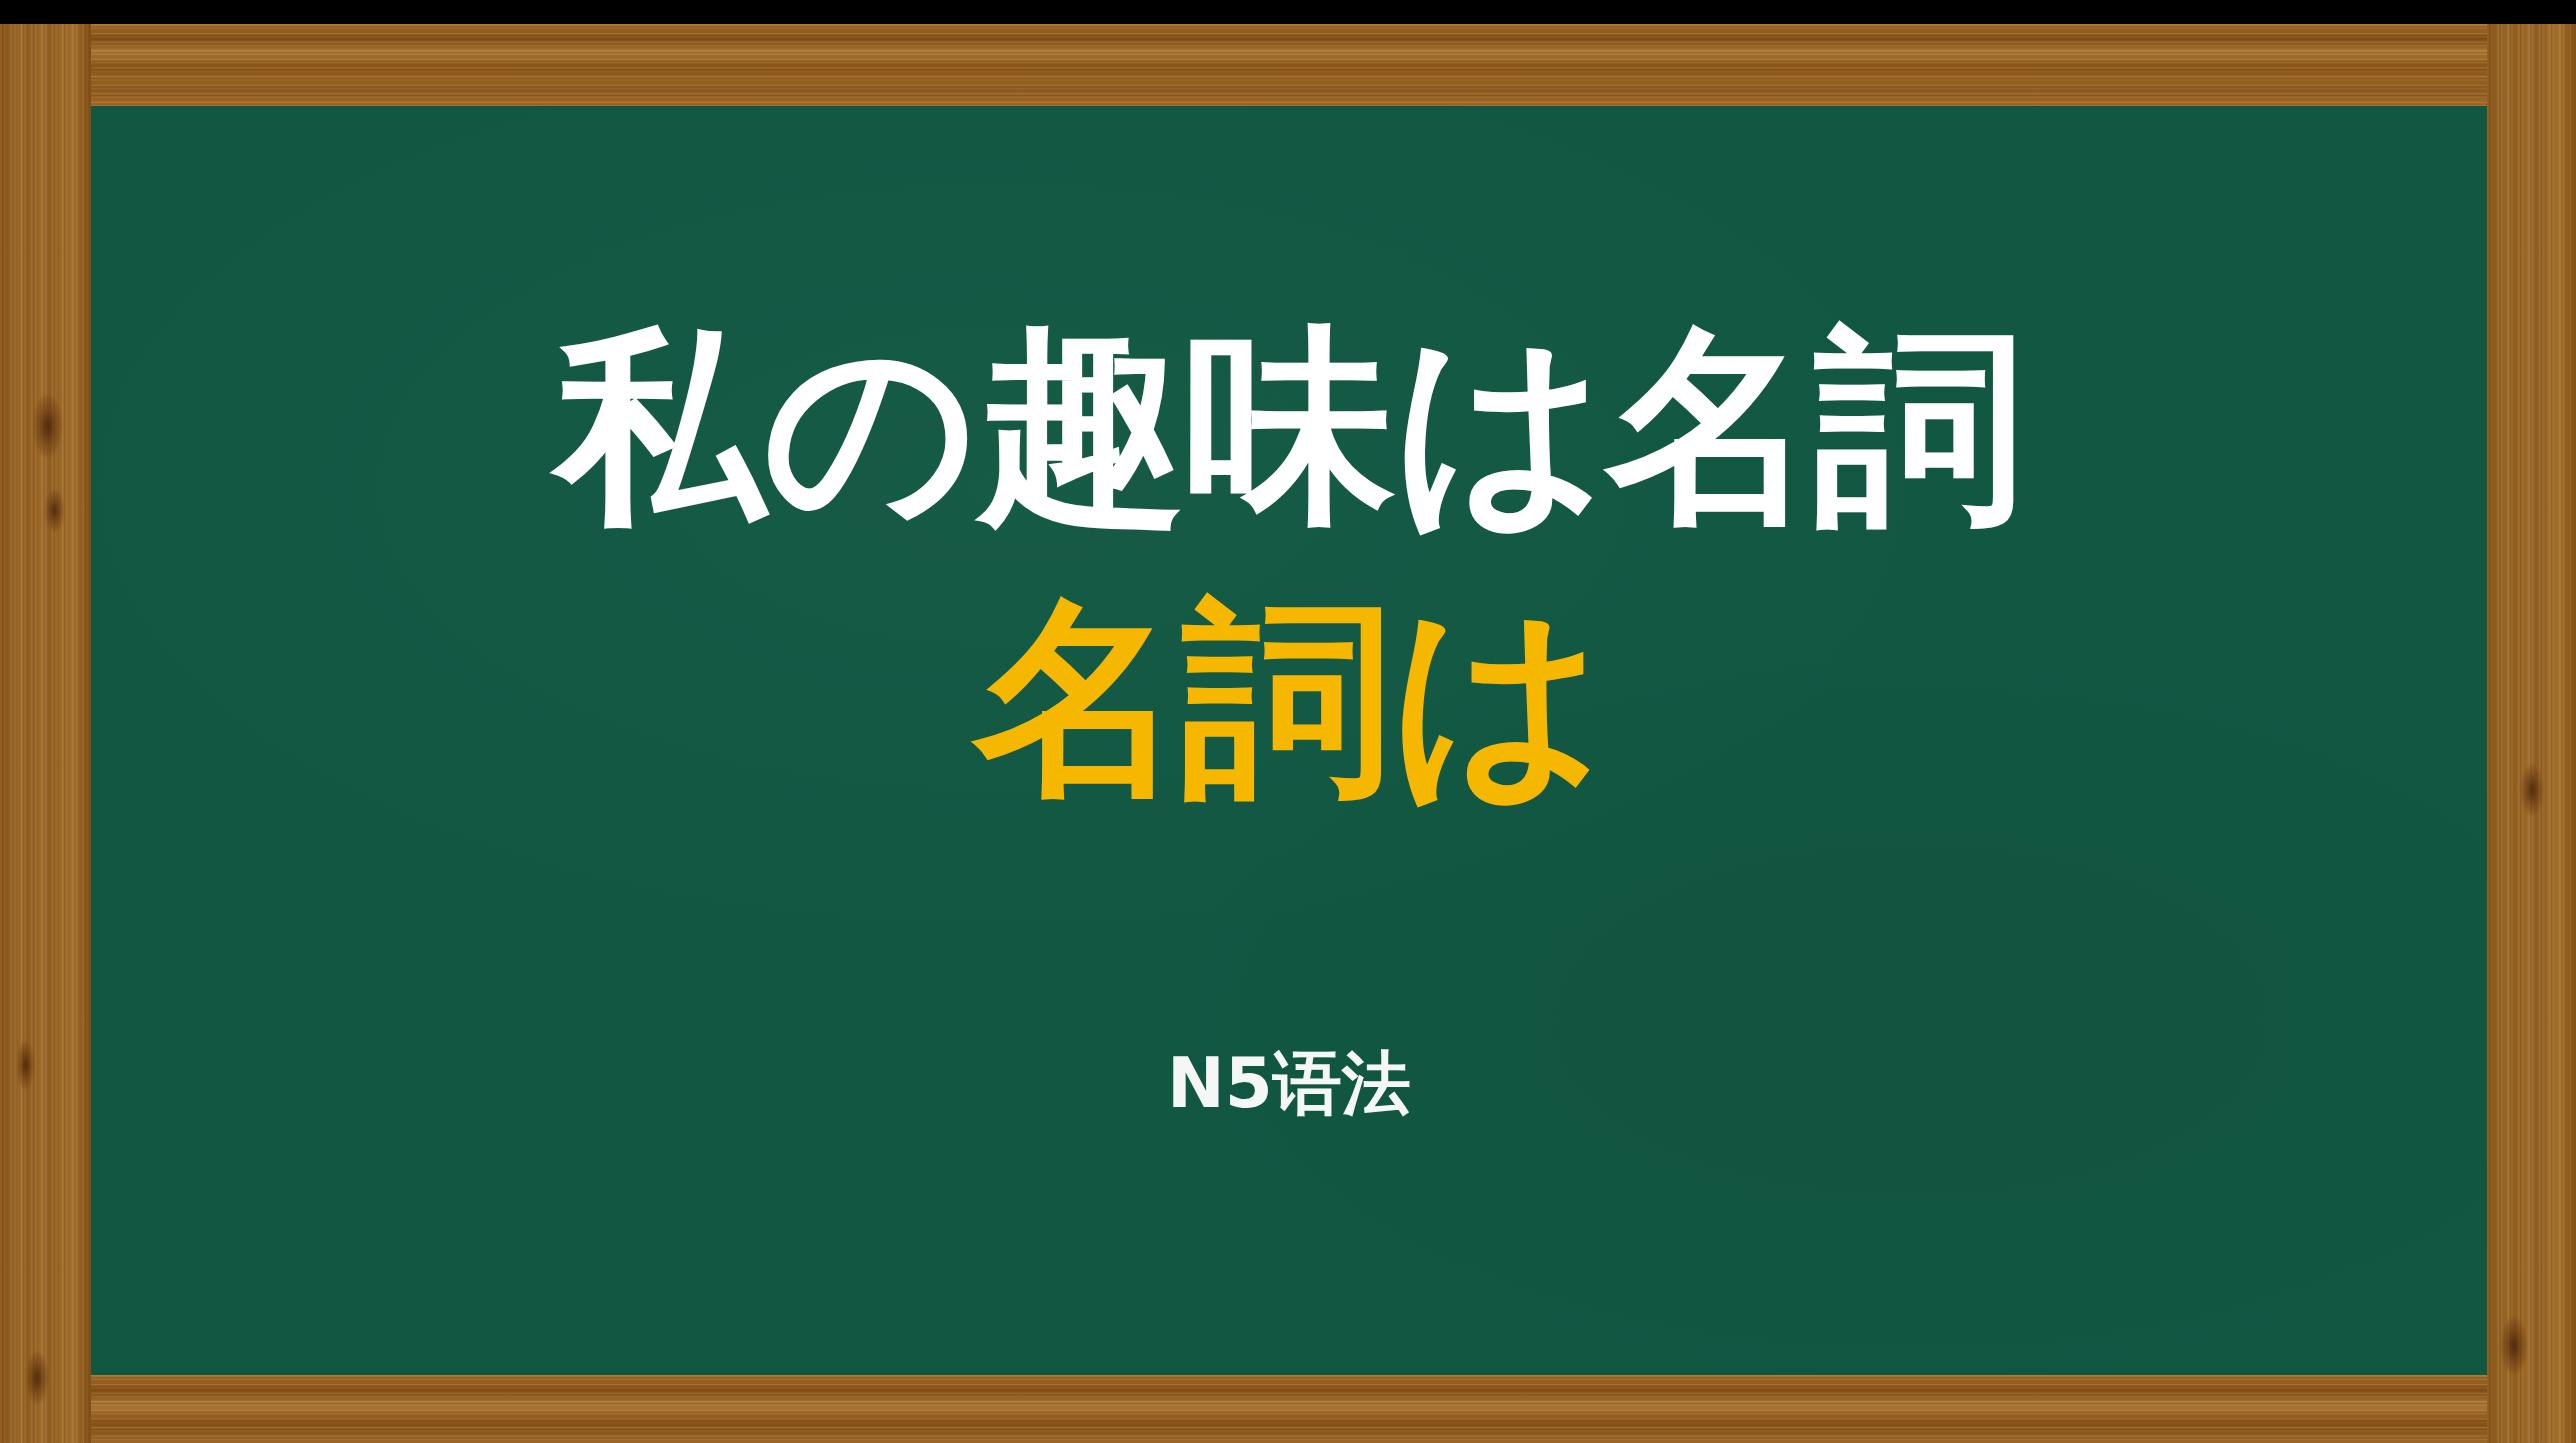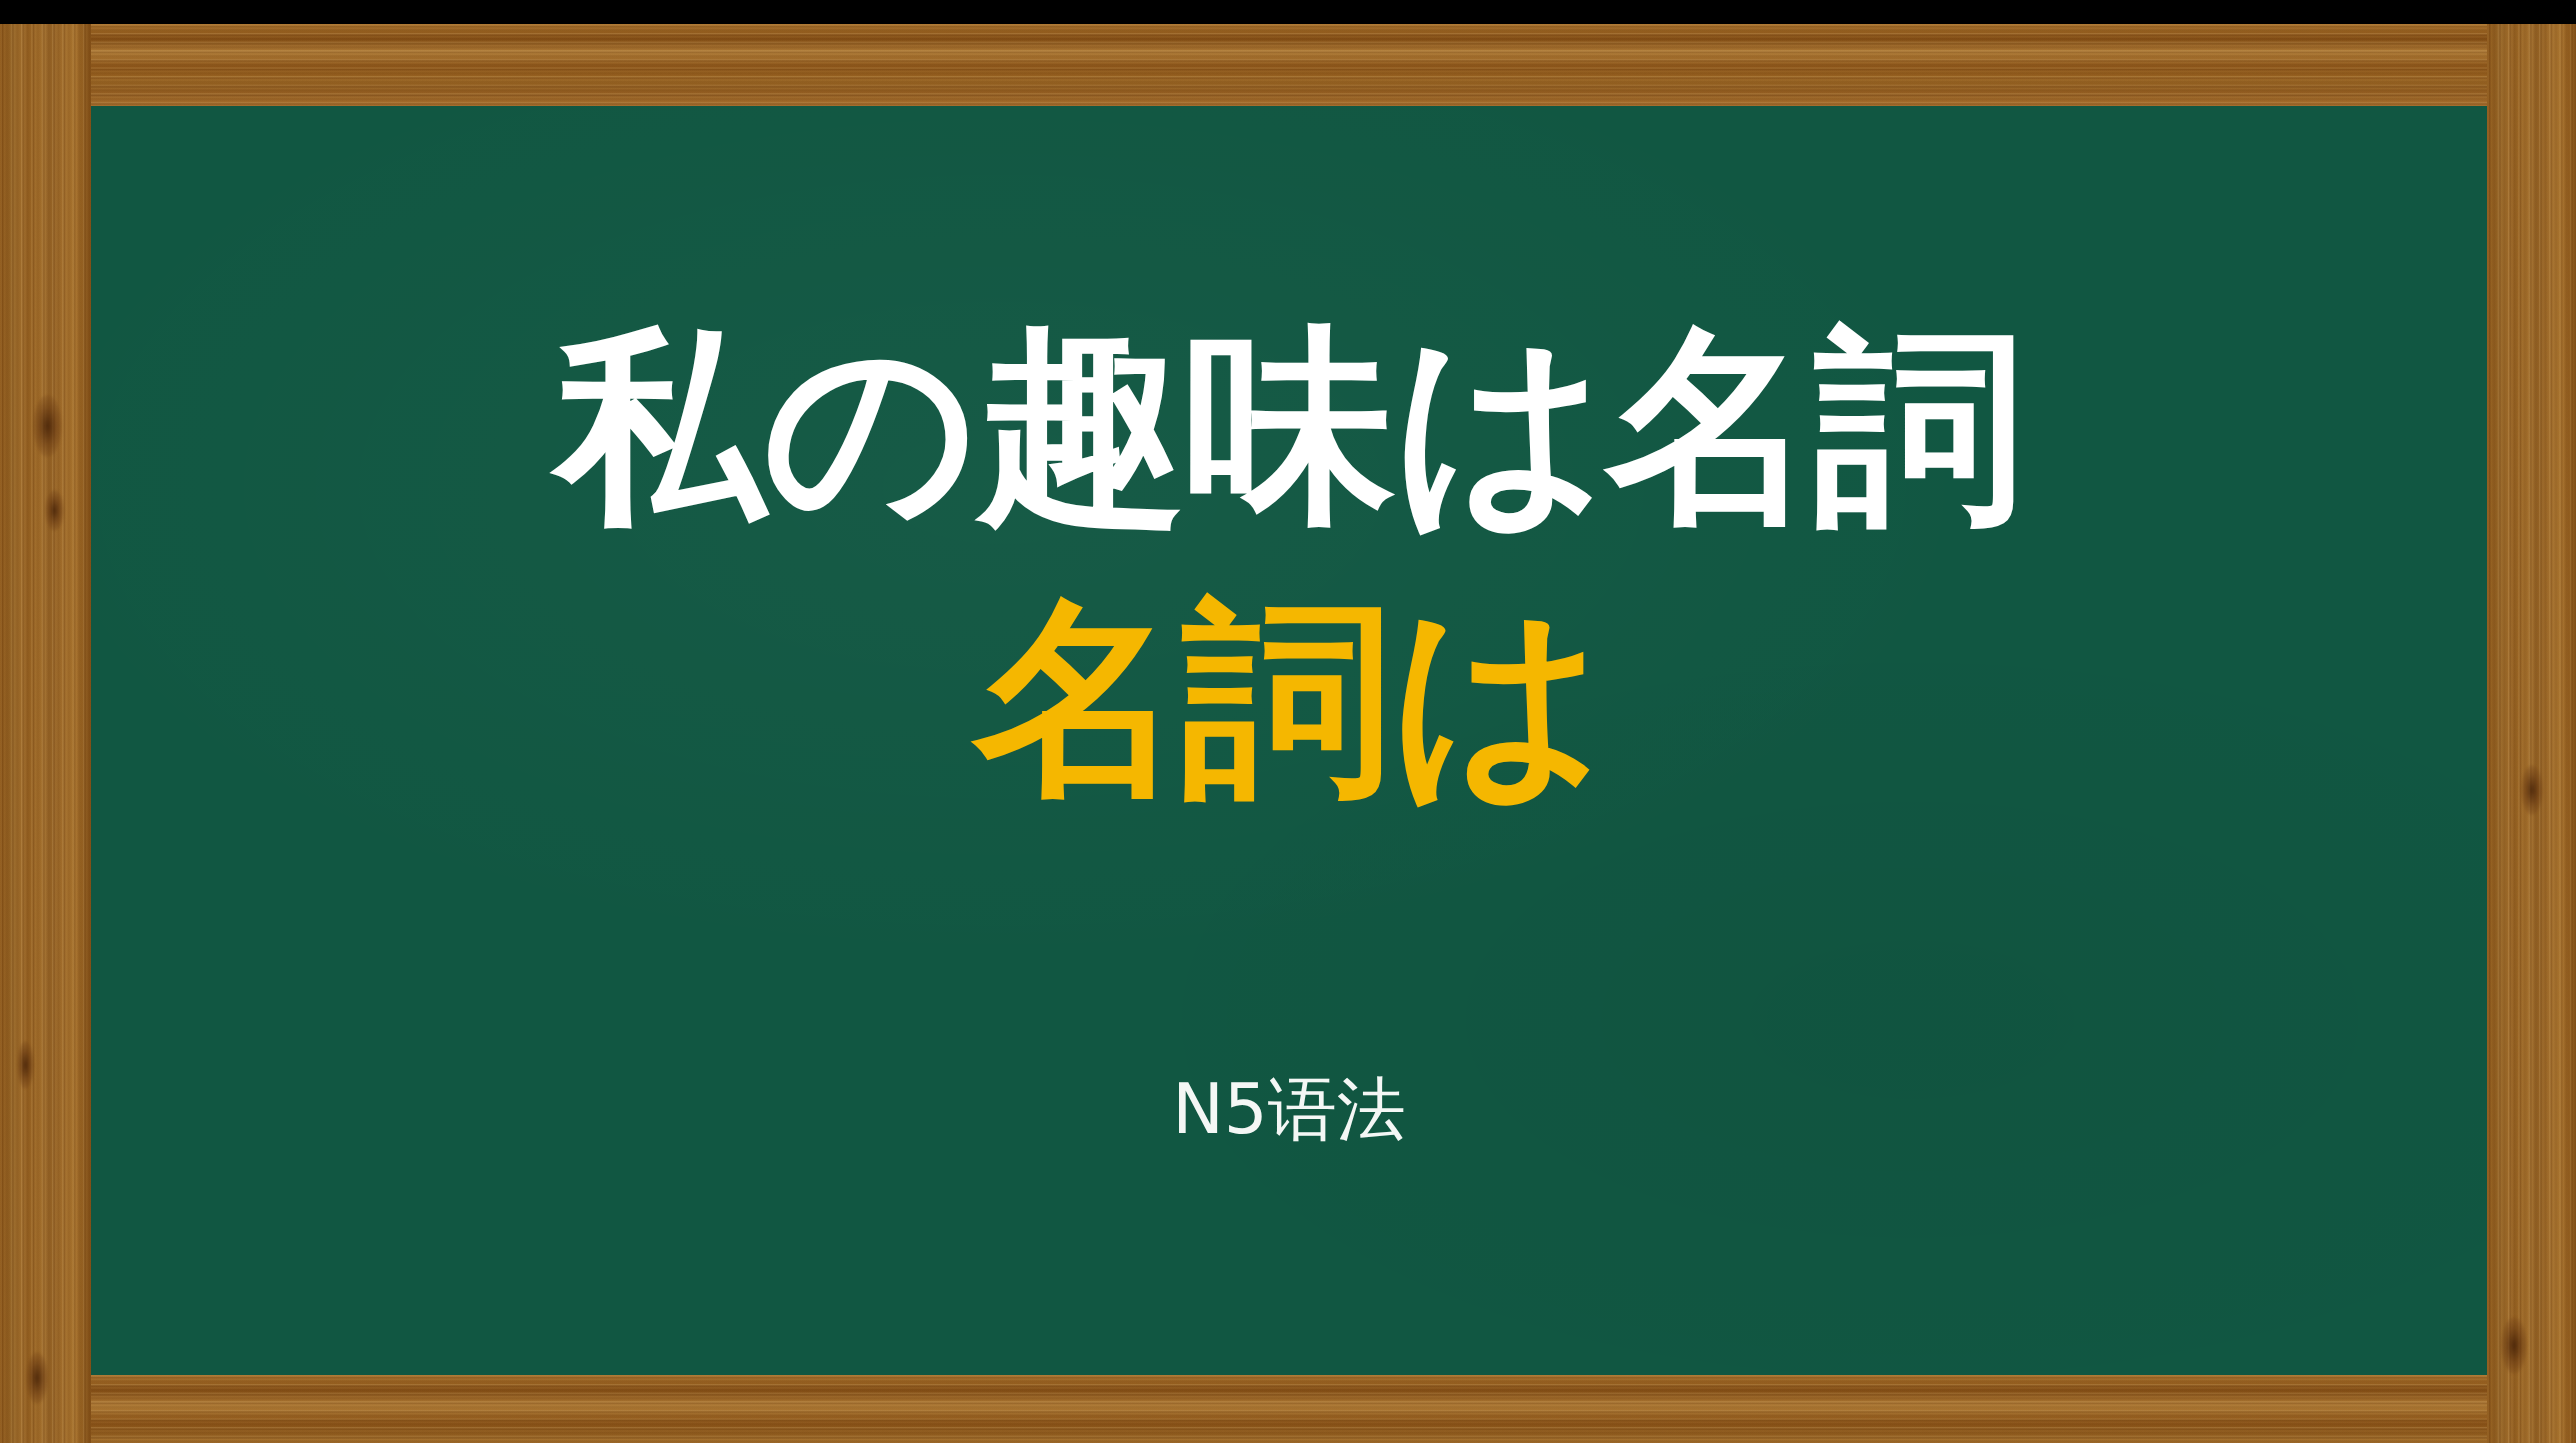--- a/index.html
+++ b/index.html
@@ -162,25 +162,25 @@
     font-weight: 700;
     letter-spacing: -1.7px;
     white-space: nowrap;
     font-family: Liberation Serif, serif;
   }
 
   .subtitle-line {
     position: absolute;
     left: 0;
     right: 0;
-    top: 966px;
+    top: 940px;
     color: #f4f7f5;
     font-size: 69px;
     line-height: 1.1;
-    font-weight: 400;
+    font-weight: 700;
     letter-spacing: 0px;
     white-space: nowrap;
   }
 </style>
 </head>
 <body>
 
 <div class="stage">
 
   <div class="frame">

